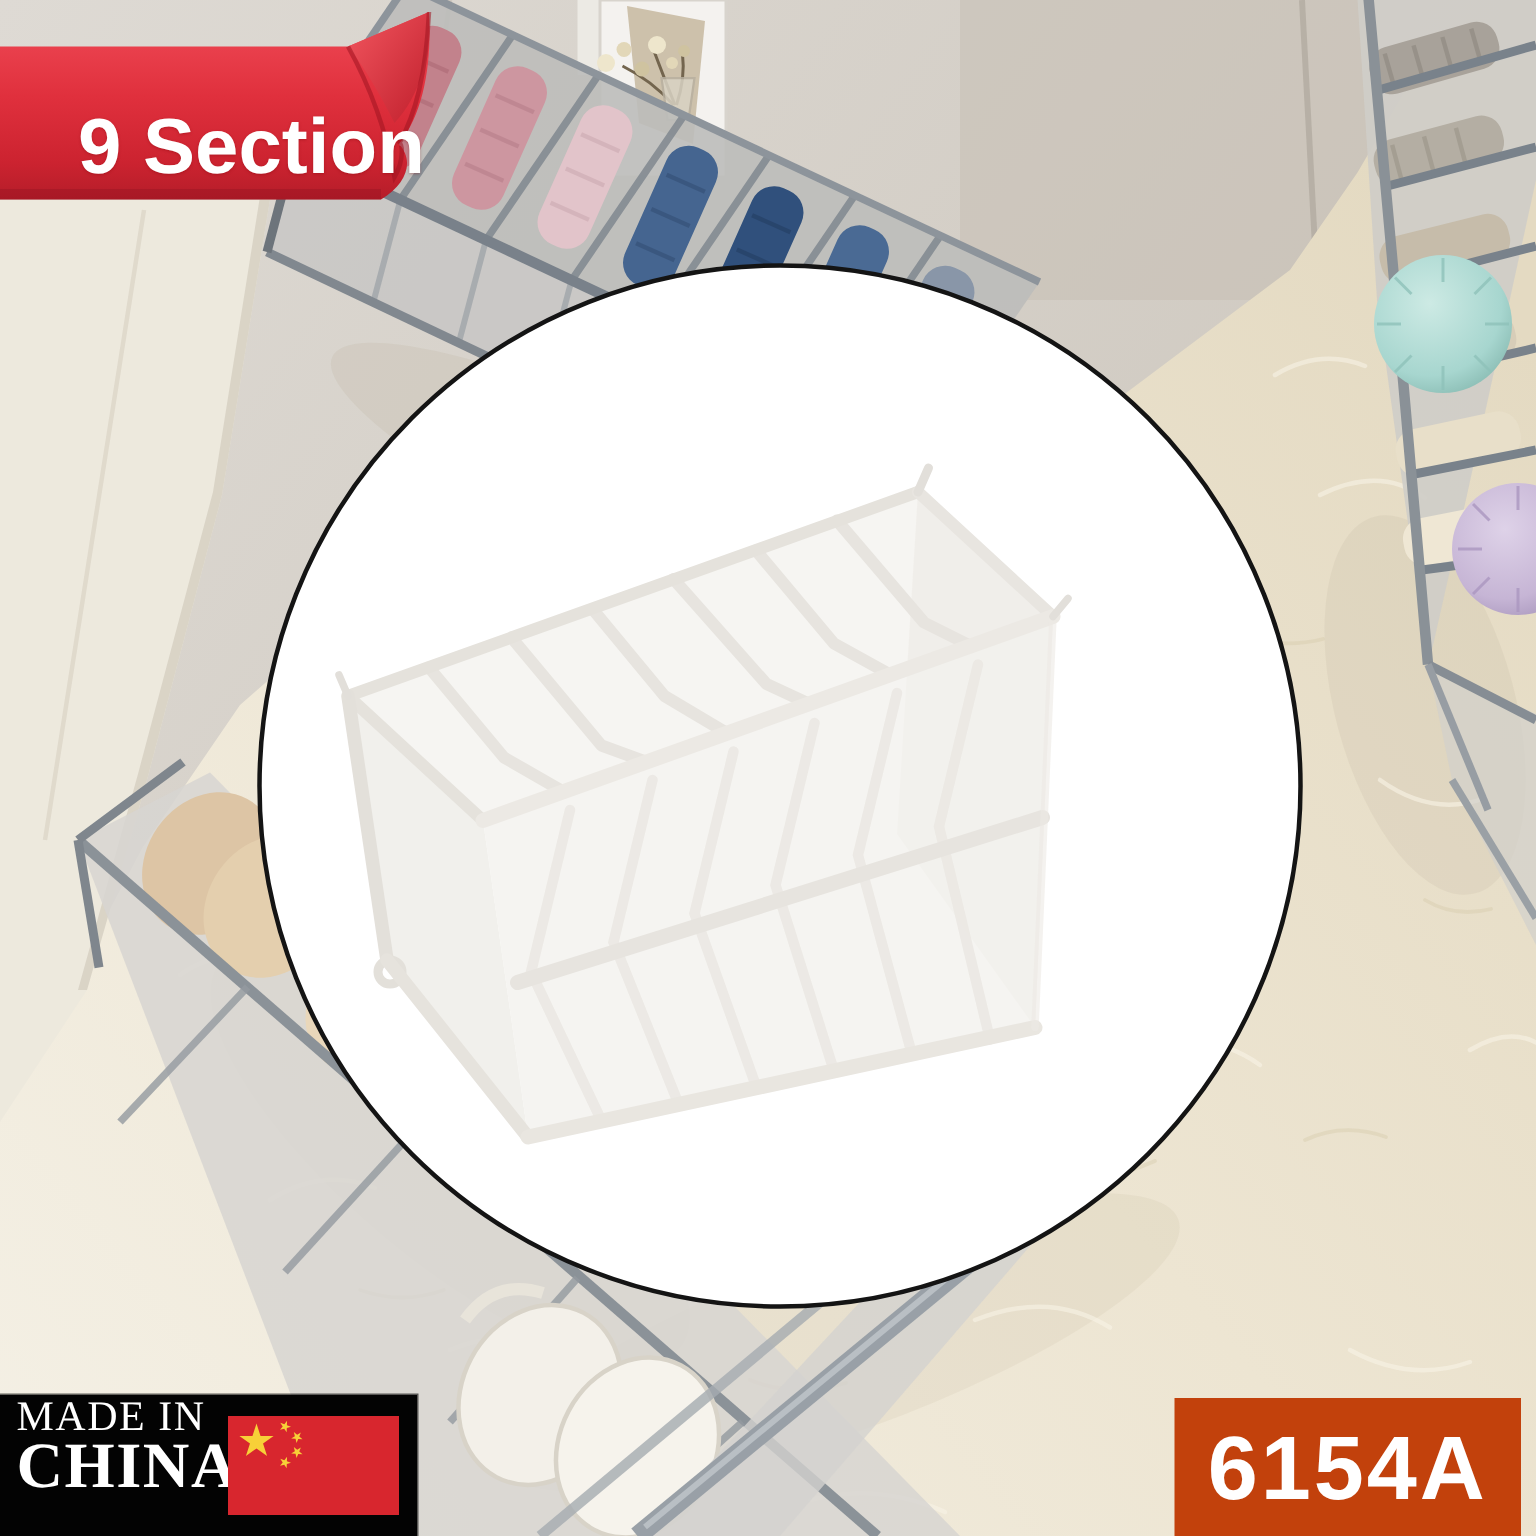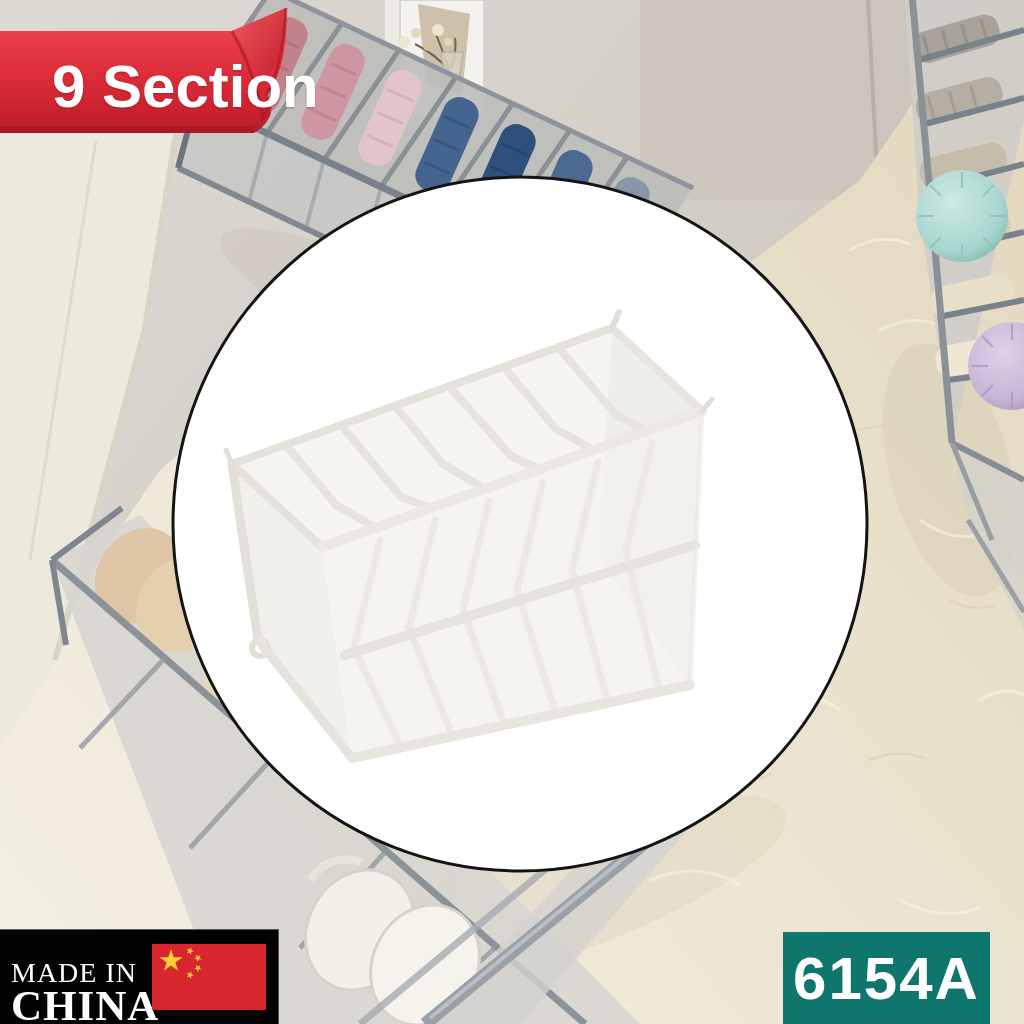--- a/index.html
+++ b/index.html
@@ -6,40 +6,40 @@
   .stage {
     position:relative; width:1024px; height:1024px; overflow:hidden;
     font-family:"Liberation Sans", sans-serif; background:#d9d5cf;
   }
   .stage svg.scene { position:absolute; inset:0; display:block; }
 
   
   .ribbon { position:absolute; left:0; top:0; width:310px; height:150px; }
   .ribbon svg { position:absolute; inset:0; }
   .ribbon-label {
-    position:absolute; left:52px; top:52px; width:185px;
-    font-size:60px; font-weight:bold; color:#ffffff; letter-spacing:0px;
+    position:absolute; left:52px; top:68px; width:185px;
+    font-size:52px; font-weight:bold; color:#ffffff; letter-spacing:0px;
     text-shadow:0 1px 2px rgba(120,0,10,.35); white-space:nowrap;
   }
 
   
   .origin-badge {
     position:absolute; left:0; top:930px; width:278px; height:94px;
-    background:#030303; display:flex; align-items:flex-end;
+    background:#030303; display:flex; align-items:flex-start;
     box-shadow:0 0 0 1px rgba(0,0,0,.6);
   }
   .origin-text { margin-left:11px; color:#fff; font-family:"Liberation Serif", serif; }
   .origin-line1 { font-size:28px; letter-spacing:1px; line-height:30px; }
   .origin-line2 { font-size:43px; font-weight:bold; letter-spacing:1px; line-height:36px; }
   .origin-flag { position:absolute; left:152px; top:14px; }
 
   
   .sku-badge {
-    position:absolute; left:783px; top:932px; width:207px; height:92px;
-    background:#0f766e; display:flex; align-items:center; justify-content:center;
+    position:absolute; left:783px; top:932px; width:231px; height:92px;
+    background:#c2410c; display:flex; align-items:center; justify-content:center;
   }
   .sku-label { color:#fff; font-size:60px; font-weight:bold; letter-spacing:2px; }
 </style>
 </head>
 <body>
 
 <div class="stage">
 
   <svg class="scene" viewBox="0 0 1024 1024">
     <defs>

